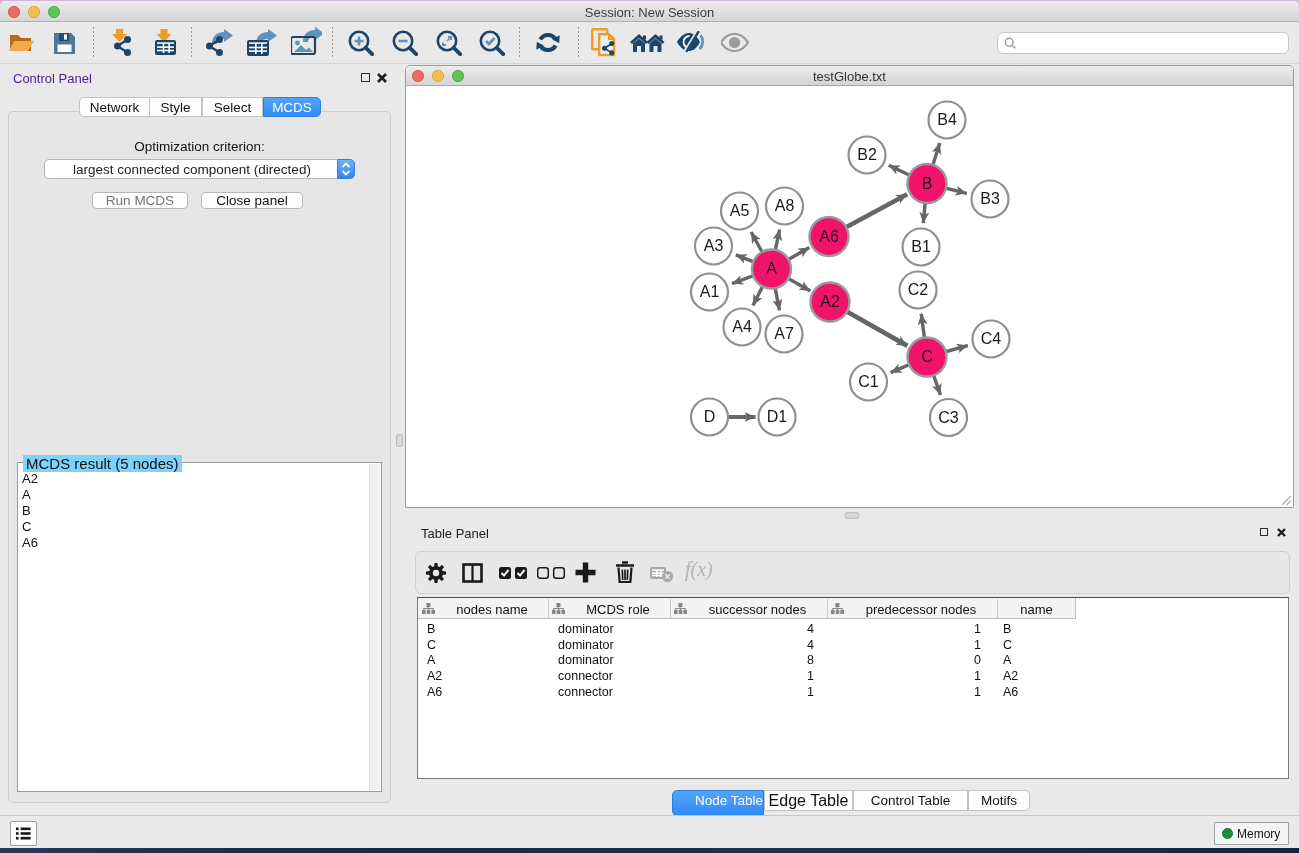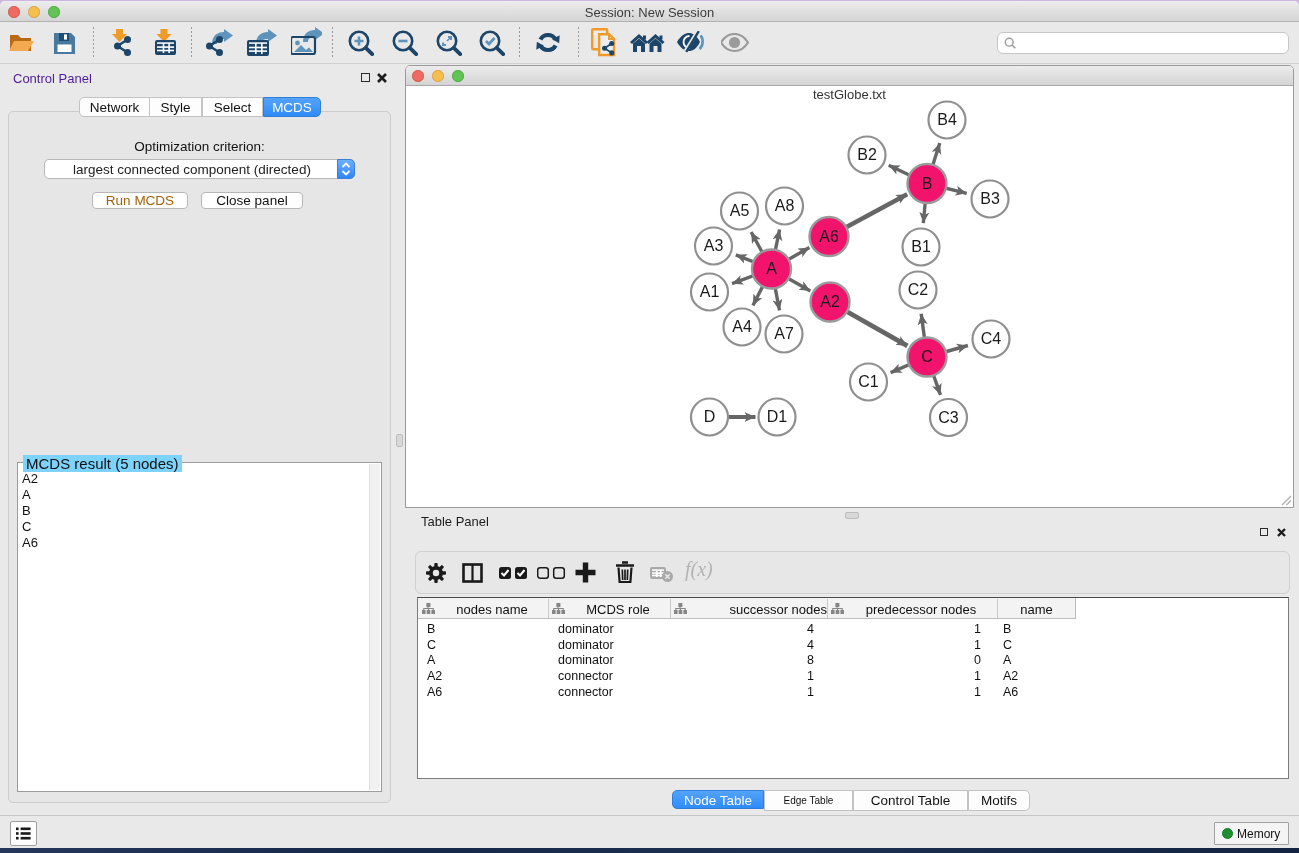--- a/index.html
+++ b/index.html
@@ -152,39 +152,39 @@
 <div class="abs" style="left:150px;top:97px;width:53px;height:20px;background:#fdfdfd;color:#111;border:1px solid #c3c3c3;font-size:13.5px;text-align:center;line-height:19px;margin-left:-1px">Style</div>
 <div class="abs" style="left:203px;top:97px;width:61px;height:20px;background:#fdfdfd;color:#111;border:1px solid #c3c3c3;font-size:13.5px;text-align:center;line-height:19px;margin-left:-1px">Select</div>
 <div class="abs" style="left:264px;top:97px;width:58px;height:20px;border-radius:0 5px 5px 0;background:linear-gradient(#54a3fc,#2f8bf7);color:#fff;border:1px solid #2f7fd6;font-size:13.5px;text-align:center;line-height:19px;margin-left:-1px">MCDS</div>
 <div class="abs" style="left:8px;top:139px;width:383px;font-size:13.5px;color:#111;text-align:center">Optimization criterion:</div>
 <div class="abs" style="left:44px;top:159px;width:311px;height:20px;background:#fff;border:1px solid #b7b7b7;border-radius:5px;font-size:13.5px;color:#222;line-height:19px;padding-left:28px">largest connected component (directed)</div>
 <div class="abs" style="left:337px;top:159px;width:18px;height:20px;background:linear-gradient(#6cb0fd,#2f86f6);border-radius:0 5px 5px 0;border:1px solid #3a7fd8"></div>
 <svg class="abs" style="left:340px;top:162px" width="12" height="14" xmlns="http://www.w3.org/2000/svg">
     <path d="M2.5,5 L6,1.5 L9.5,5" fill="none" stroke="#fff" stroke-width="1.8"></path>
     <path d="M2.5,9 L6,12.5 L9.5,9" fill="none" stroke="#fff" stroke-width="1.8"></path>
   </svg>
-<div class="abs" style="left:92px;top:192px;width:96px;height:17px;background:#fefefe;border:1px solid #b7b7b7;border-radius:4px;font-size:13.5px;color:#a16207;text-align:center;line-height:16px">Run MCDS</div>
+<div class="abs" style="left:92px;top:192px;width:96px;height:17px;background:#fefefe;border:1px solid #b7b7b7;border-radius:4px;font-size:13.5px;color:#737373;text-align:center;line-height:16px">Run MCDS</div>
 <div class="abs" style="left:201px;top:192px;width:102px;height:17px;background:#fefefe;border:1px solid #b7b7b7;border-radius:4px;font-size:13.5px;color:#111;text-align:center;line-height:16px">Close panel</div>
 <div class="abs" style="left:17px;top:462px;width:365px;height:330px;border:1px solid #9b9b9b;background:#fff"></div>
 <div class="abs" style="left:23px;top:455px;background:#7dd3fc;padding:0 3px;font-size:15px;color:#111">MCDS result (5 nodes)</div>
 <div class="abs" style="left:369px;top:464px;width:11px;height:326px;background:#f1f1f1;border-left:1px solid #dedede"></div>
 <div class="abs" style="left:22px;top:471px;font-size:13px;color:#111;line-height:16px">
     <div style="height:16px">A2</div>
     <div style="height:16px">A</div>
     <div style="height:16px">B</div>
     <div style="height:16px">C</div>
     <div style="height:16px">A6</div>
   </div>
 <div class="abs" style="left:396px;top:434px;width:7px;height:13px;background:#d8d8d8;border:1px solid #bdbdbd;border-radius:2px"></div>
 <div class="abs" style="left:405px;top:65px;width:889px;height:443px;background:#fff;border:1px solid #9b9b9b;border-radius:5px 5px 0 0"></div>
 <div class="abs" style="left:406px;top:66px;width:887px;height:20px;background:linear-gradient(#ececec,#d4d4d4);border-bottom:1px solid #a8a8a8;border-radius:4px 4px 0 0"></div>
 <div class="tl" style="left:412px;top:70px;background:#ed6b60;border:0.5px solid #d35549"></div>
 <div class="tl" style="left:432px;top:70px;background:#f5bf4f;border:0.5px solid #dea13e"></div>
 <div class="tl" style="left:452px;top:70px;background:#61c555;border:0.5px solid #4aa73e"></div>
-<div class="abs" style="left:406px;top:87px;width:887px;text-align:center;font-size:13px;color:#333">testGlobe.txt</div>
+<div class="abs" style="left:406px;top:69px;width:887px;text-align:center;font-size:13px;color:#333">testGlobe.txt</div>
 <svg width="886" height="420" style="position:absolute;left:406px;top:86px" xmlns="http://www.w3.org/2000/svg">
     <defs>
       <marker id="ah" markerUnits="userSpaceOnUse" markerWidth="12" markerHeight="11" refX="11" refY="5" orient="auto">
         <path d="M0,0 L11,5 L0,10 L2.8,5 z" fill="#666666"></path>
       </marker>
     </defs>
     <line x1="365.5" y1="183.0" x2="326.0" y2="197.7" stroke="#666666" stroke-width="3.4" marker-end="url(#ah)"></line>
     <line x1="365.5" y1="183.0" x2="329.8" y2="168.8" stroke="#666666" stroke-width="3.4" marker-end="url(#ah)"></line>
     <line x1="365.5" y1="183.0" x2="346.9" y2="219.6" stroke="#666666" stroke-width="3.4" marker-end="url(#ah)"></line>
     <line x1="365.5" y1="183.0" x2="345.1" y2="146.0" stroke="#666666" stroke-width="3.4" marker-end="url(#ah)"></line>
@@ -243,21 +243,21 @@
     <text x="585" y="258" font-size="16" text-anchor="middle" fill="#1a1a1a" font-family="Liberation Sans, sans-serif">C4</text>
     <circle cx="303.5" cy="331" r="18.5" fill="#fff" stroke="#8f8f8f" stroke-width="2.2"></circle>
     <text x="303.5" y="336" font-size="16" text-anchor="middle" fill="#1a1a1a" font-family="Liberation Sans, sans-serif">D</text>
     <circle cx="371" cy="331" r="18.5" fill="#fff" stroke="#8f8f8f" stroke-width="2.2"></circle>
     <text x="371" y="336" font-size="16" text-anchor="middle" fill="#1a1a1a" font-family="Liberation Sans, sans-serif">D1</text>
   </svg>
 <svg class="abs" style="left:1281px;top:495px" width="11" height="11" xmlns="http://www.w3.org/2000/svg">
     <path d="M10,1 L1,10 M10,5.5 L5.5,10" stroke="#aeaeae" stroke-width="1.3"></path>
   </svg>
 <div class="abs" style="left:845px;top:512px;width:14px;height:7px;background:#d8d8d8;border:1px solid #bdbdbd;border-radius:2px"></div>
-<div class="abs" style="left:421px;top:514px;font-size:13px;color:#1d1d1d">Table Panel</div>
+<div class="abs" style="left:421px;top:526px;font-size:13px;color:#1d1d1d">Table Panel</div>
 <div class="abs" style="left:1260px;top:528px;width:8px;height:8px;border:1.5px solid #2b2b2b"></div>
 <svg class="abs" style="left:1276px;top:527px" width="11" height="11" xmlns="http://www.w3.org/2000/svg">
     <path d="M2,2 L9,9 M9,2 L2,9" stroke="#1d1d1d" stroke-width="2.4"></path>
   </svg>
 <div class="abs" style="left:415px;top:551px;width:875px;height:43px;background:#e7e7e7;border:1px solid #d0d0d0;border-radius:6px"></div>
 <svg style="position:absolute;left:426px;top:563px" width="20" height="20" xmlns="http://www.w3.org/2000/svg">
     <g transform="translate(10,10)" fill="#1a1a1a">
       <rect x="-1.7" y="-10" width="3.4" height="5" rx="1" transform="rotate(0 0 0)"></rect>
       <rect x="-1.7" y="-10" width="3.4" height="5" rx="1" transform="rotate(45 0 0)"></rect>
       <rect x="-1.7" y="-10" width="3.4" height="5" rx="1" transform="rotate(90 0 0)"></rect>
@@ -329,21 +329,21 @@
 <div class="abs" style="left:670px;top:599px;width:1px;height:19px;background:#c9c9c9"></div>
 <svg style="position:absolute;left:674px;top:603px" width="13" height="11" xmlns="http://www.w3.org/2000/svg">
     <g fill="#868686">
       <rect x="4.4" y="0" width="4" height="4"></rect>
       <rect x="0" y="7" width="3.6" height="4"></rect>
       <rect x="4.7" y="7" width="3.6" height="4"></rect>
       <rect x="9.4" y="7" width="3.6" height="4"></rect>
       <path d="M6,4 L6,5.5 M1.8,7 L1.8,5.5 L11.2,5.5 L11.2,7 M6.5,5.5 L6.5,7" stroke="#868686" stroke-width="1.1" fill="none"></path>
     </g>
   </svg>
-<div class="abs" style="left:688px;top:602px;width:139px;text-align:right;font-size:13px;color:#111">successor nodes</div>
+<div class="abs" style="left:688px;top:602px;width:139px;text-align:center;font-size:13px;color:#111">successor nodes</div>
 <div class="abs" style="left:827px;top:599px;width:1px;height:19px;background:#c9c9c9"></div>
 <svg style="position:absolute;left:831px;top:603px" width="13" height="11" xmlns="http://www.w3.org/2000/svg">
     <g fill="#868686">
       <rect x="4.4" y="0" width="4" height="4"></rect>
       <rect x="0" y="7" width="3.6" height="4"></rect>
       <rect x="4.7" y="7" width="3.6" height="4"></rect>
       <rect x="9.4" y="7" width="3.6" height="4"></rect>
       <path d="M6,4 L6,5.5 M1.8,7 L1.8,5.5 L11.2,5.5 L11.2,7 M6.5,5.5 L6.5,7" stroke="#868686" stroke-width="1.1" fill="none"></path>
     </g>
   </svg>
@@ -368,22 +368,22 @@
 <div class="abs" style="left:427px;top:669.1000000000001px;font-size:12.5px;color:#111">A2</div>
 <div class="abs" style="left:558px;top:669.1000000000001px;font-size:12.5px;color:#111">connector</div>
 <div class="abs" style="left:700px;top:669.1000000000001px;width:114px;text-align:right;font-size:12.5px;color:#111">1</div>
 <div class="abs" style="left:860px;top:669.1000000000001px;width:121px;text-align:right;font-size:12.5px;color:#111">1</div>
 <div class="abs" style="left:1003px;top:669.1000000000001px;font-size:12.5px;color:#111">A2</div>
 <div class="abs" style="left:427px;top:684.8000000000002px;font-size:12.5px;color:#111">A6</div>
 <div class="abs" style="left:558px;top:684.8000000000002px;font-size:12.5px;color:#111">connector</div>
 <div class="abs" style="left:700px;top:684.8000000000002px;width:114px;text-align:right;font-size:12.5px;color:#111">1</div>
 <div class="abs" style="left:860px;top:684.8000000000002px;width:121px;text-align:right;font-size:12.5px;color:#111">1</div>
 <div class="abs" style="left:1003px;top:684.8000000000002px;font-size:12.5px;color:#111">A6</div>
-<div class="abs" style="left:672px;top:790px;width:92px;height:19px;border-radius:5px 0 0 5px;background:linear-gradient(#54a3fc,#2f8bf7);color:#fff;border:1px solid #2f7fd6;font-size:13.5px;text-align:center;line-height:20px">Node Table</div>
-<div class="abs" style="left:764px;top:790px;width:89px;height:21px;background:#fdfdfd;color:#111;border:1px solid #c3c3c3;font-size:10px;text-align:center;line-height:20px">Edge Table</div>
+<div class="abs" style="left:672px;top:790px;width:92px;height:26px;border-radius:5px 0 0 5px;background:linear-gradient(#54a3fc,#2f8bf7);color:#fff;border:1px solid #2f7fd6;font-size:13.5px;text-align:right;line-height:20px">Node Table</div>
+<div class="abs" style="left:764px;top:790px;width:89px;height:21px;background:#fdfdfd;color:#111;border:1px solid #c3c3c3;font-size:16px;text-align:center;line-height:20px">Edge Table</div>
 <div class="abs" style="left:853px;top:790px;width:115px;height:21px;background:#fdfdfd;color:#111;border:1px solid #c3c3c3;font-size:13.5px;text-align:center;line-height:20px">Control Table</div>
 <div class="abs" style="left:968px;top:790px;width:62px;height:21px;border-radius:0 5px 5px 0;background:#fdfdfd;color:#111;border:1px solid #c3c3c3;font-size:13.5px;text-align:center;line-height:20px">Motifs</div>
 <div class="abs" style="left:0;top:815px;width:1299px;height:1px;background:#c6c6c6"></div>
 <div class="abs" style="left:10px;top:821px;width:27px;height:25px;background:#fdfdfd;border:1px solid #9e9e9e;border-radius:2px"></div>
 <svg class="abs" style="left:16px;top:827px" width="15" height="13" xmlns="http://www.w3.org/2000/svg">
     <g fill="#1a1a1a">
       <rect y="0.5" width="2.6" height="2.6"></rect>
       <rect y="5.2" width="2.6" height="2.6"></rect>
       <rect y="9.9" width="2.6" height="2.6"></rect>
       <rect x="4.6" y="0.5" width="10" height="2.6"></rect>

